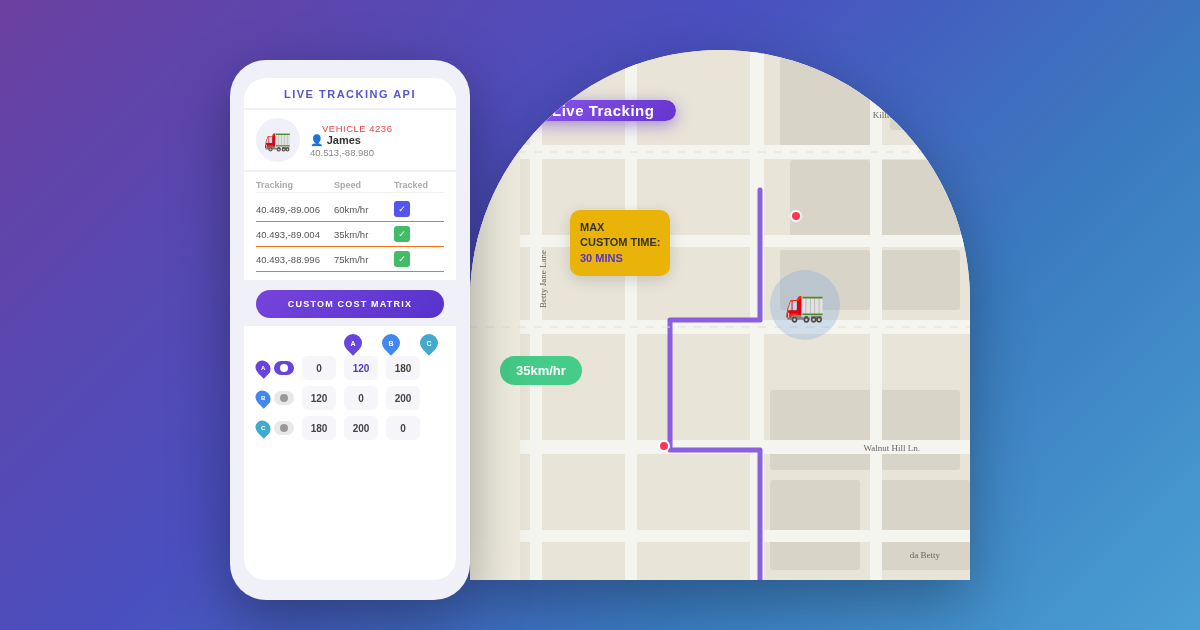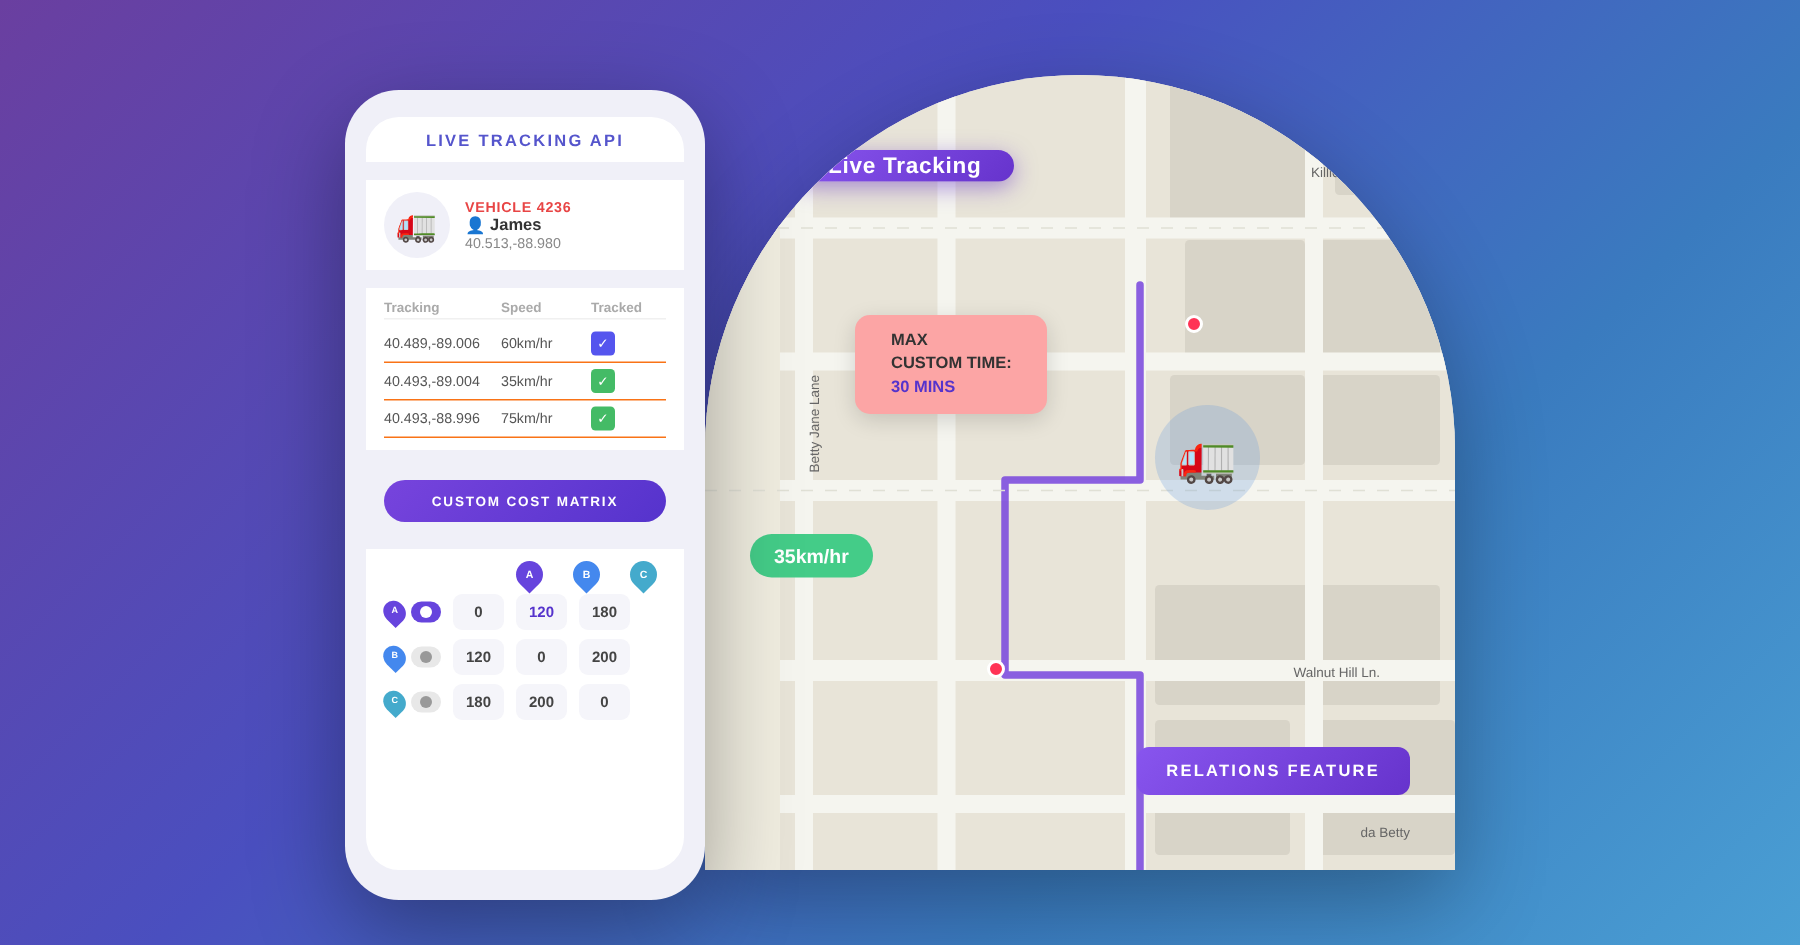--- a/index.html
+++ b/index.html
@@ -29,21 +29,21 @@
       width: 240px;
       height: 540px;
       background: #f0f0f8;
       border-radius: 36px;
       box-shadow: 0 20px 60px rgba(0,0,0,0.35);
       position: relative;
       z-index: 10;
       padding: 18px 14px 20px;
       display: flex;
       flex-direction: column;
-      gap: 12px;
+      gap: 2px;
       margin-right: -30px;
       margin-top: 30px;
     }
 
     .phone-header {
       background: white;
       border-radius: 22px 22px 0 0;
       padding: 10px 12px 8px;
       text-align: center;
       margin-bottom: 0;
@@ -78,23 +78,24 @@
       flex-shrink: 0;
     }
 
     .vehicle-info {
       display: flex;
       flex-direction: column;
     }
 
     .vehicle-id {
       font-size: 9.5px;
-      font-weight: 700;
+      font-weight: 400;
       color: #e84545;
       letter-spacing: 0.5px;
+      margin-left: 12px;
     }
 
     .vehicle-driver {
       font-size: 11px;
       font-weight: 700;
       color: #333;
       display: flex;
       align-items: center;
       gap: 3px;
     }
@@ -347,23 +348,23 @@
       padding: 10px 20px;
       border-radius: 8px;
       z-index: 20;
     }
 
     
     .waiting-popup {
       position: absolute;
       top: 160px;
       left: 100px;
-      background: #fca5a5;
+      background: #eab308;
       border-radius: 10px;
-      padding: 10px 24px;
+      padding: 10px 10px;
       box-shadow: 0 4px 15px rgba(0,0,0,0.15);
       z-index: 20;
       font-size: 11px;
       font-weight: 600;
       color: #333;
       line-height: 1.4;
     }
 
     .waiting-time-val {
       color: #5533cc;
@@ -404,20 +405,21 @@
     }
 
     
     .street-label {
       position: absolute;
       font-size: 9px;
       color: #666;
       font-weight: 500;
       z-index: 12;
       white-space: nowrap;
+      font-family: Liberation Serif, serif;
     }
   </style>
 </head>
 <body>
 
 <div class="scene">
 
   <div class="phone">
 
     <div class="phone-header">
@@ -569,20 +571,17 @@
       </div>
 
       <div class="red-dot" style="top:160px; right:168px;"></div>
 
       <div class="red-dot" style="top:390px; left:188px;"></div>
 
       <div class="speed-badge">
         <span>35km/hr</span>
       </div>
 
-      <div class="relations-badge">
-        <span>RELATIONS FEATURE</span>
-      </div>
 
     </div>
   </div>
 
 </div>
 
 </body></html>

